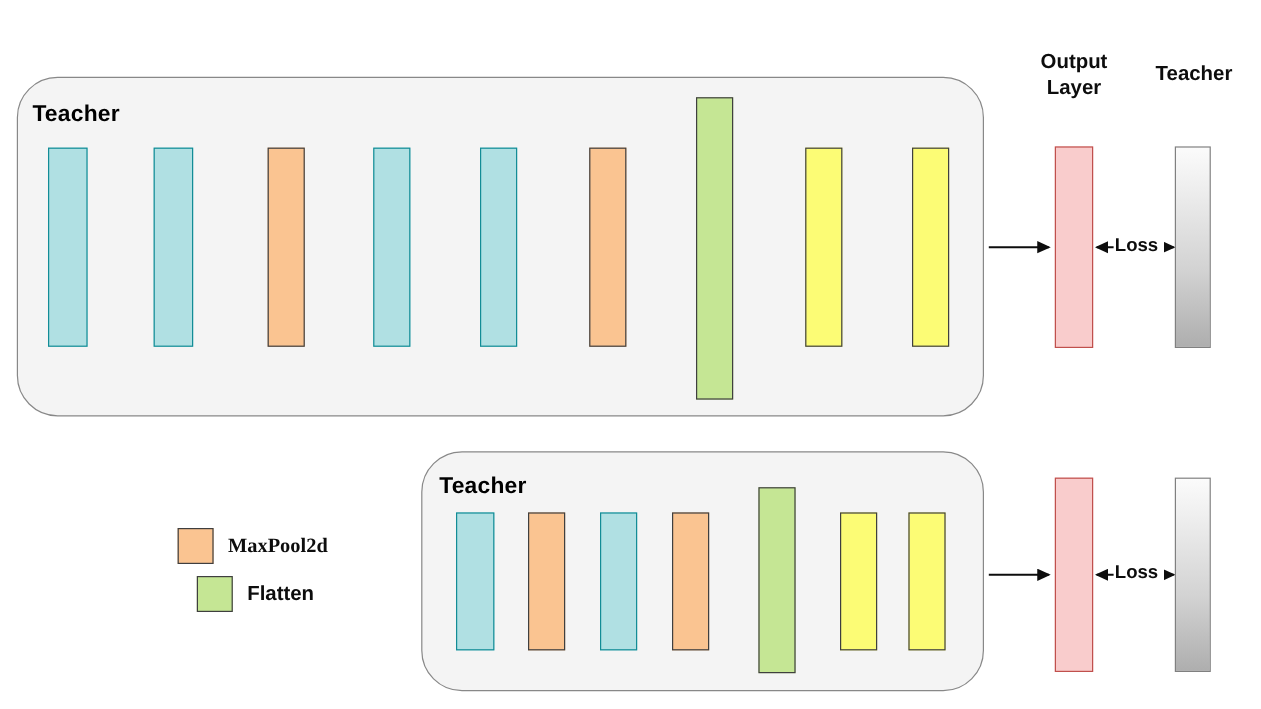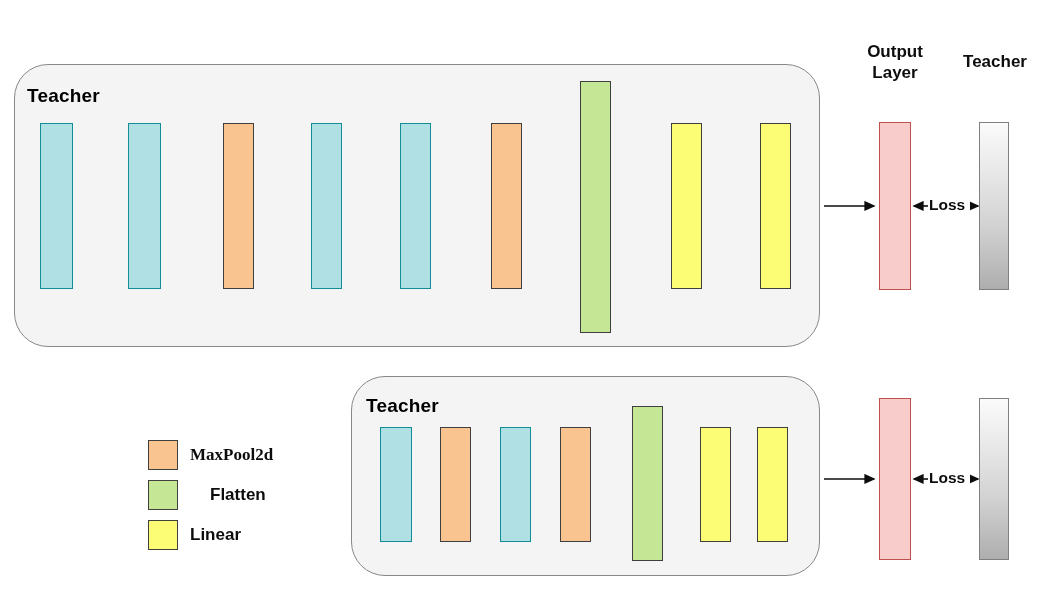--- a/index.html
+++ b/index.html
@@ -206,23 +206,19 @@
   </div>
 
   <div class="bar-output" id="student-output-bar" style="left: 879px; top: 398px; width: 32px; height: 162px;"></div>
   <div class="bar-targets" id="student-target-bar" style="left: 979px; top: 398px; width: 30px; height: 162px;"></div>
 
   <div class="legend" id="legend" style="left:148px; top:400px; width:180px; height:152px;">
       <div class="legend-row" style="left: 0px; top: 40px; font-family: Liberation Serif, serif;">
         <span class="legend-swatch sw-pool"></span>
         <span class="legend-text">MaxPool2d</span>
       </div>
-      <div class="legend-row" style="left: 0px; top: 80px; gap: 20px;">
+      <div class="legend-row" style="left: 16px; top: 80px;">
         <span class="legend-swatch sw-flatten"></span>
         <span class="legend-text">Flatten</span>
       </div>
-      <div class="legend-row" style="left: 0px; top: 120px;">
-        <span class="legend-swatch sw-linear"></span>
-        <span class="legend-text">Linear</span>
-      </div>
     </div>
 
 </div>
 
 </body></html>

